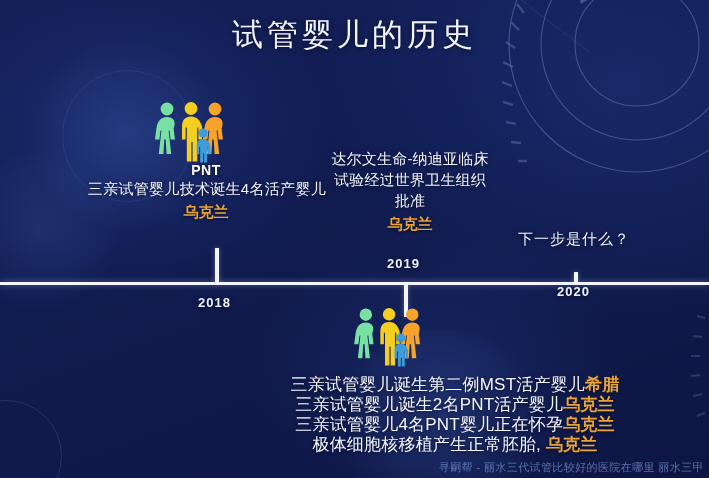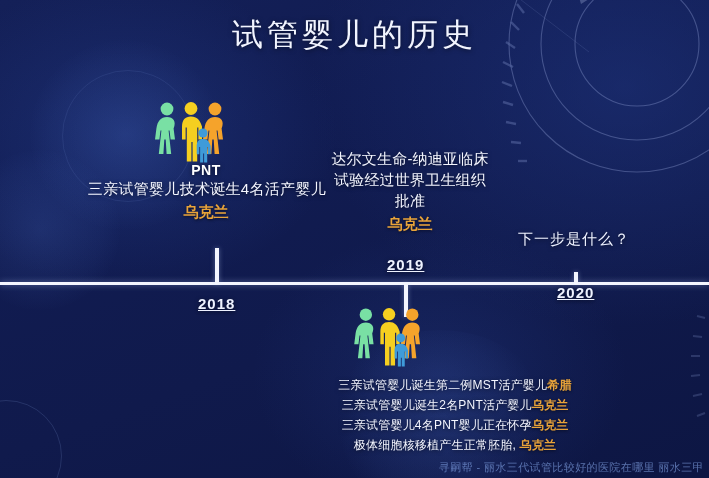--- a/index.html
+++ b/index.html
@@ -64,25 +64,24 @@
     background: #f4f6ff;
     box-shadow: 0 0 5px rgba(190,210,255,0.4);
   }
   .tick-2018 { left: 215px; top: 248px; height: 36px; }
   .tick-2019 { left: 404px; top: 283px; height: 34px; }
   .tick-2020 { left: 574px; top: 272px; height: 12px; }
 
   .year {
     position: absolute;
     color: #eef2ff;
-    font-size: 15px;
+    font-size: 13px;
     font-weight: 700;
     letter-spacing: 1px;
     text-shadow: 0 1px 4px rgba(0,0,0,0.6);
-    text-decoration: underline;
   }
   .year-2018 { left: 198px; top: 295px; }
   .year-2019 { left: 387px; top: 256px; }
   .year-2020 { left: 557px; top: 284px; }
 
   
   .people { position: absolute; }
   .people svg { display: block; }
 
   .people-top { left: 153px; top: 101px; }
@@ -161,21 +160,21 @@
   }
 
   .block-bottom {
     left: 280px;
     top: 375px;
     width: 350px;
     text-align: center;
   }
   .bottom-line {
     color: #f4f6ff;
-    font-size: 12px;
+    font-size: 17px;
     line-height: 20px;
     font-weight: 500;
     letter-spacing: 0.2px;
     white-space: nowrap;
     text-shadow: 0 1px 4px rgba(0,0,0,0.6);
   }
 
   
   .watermark {
     position: absolute;

